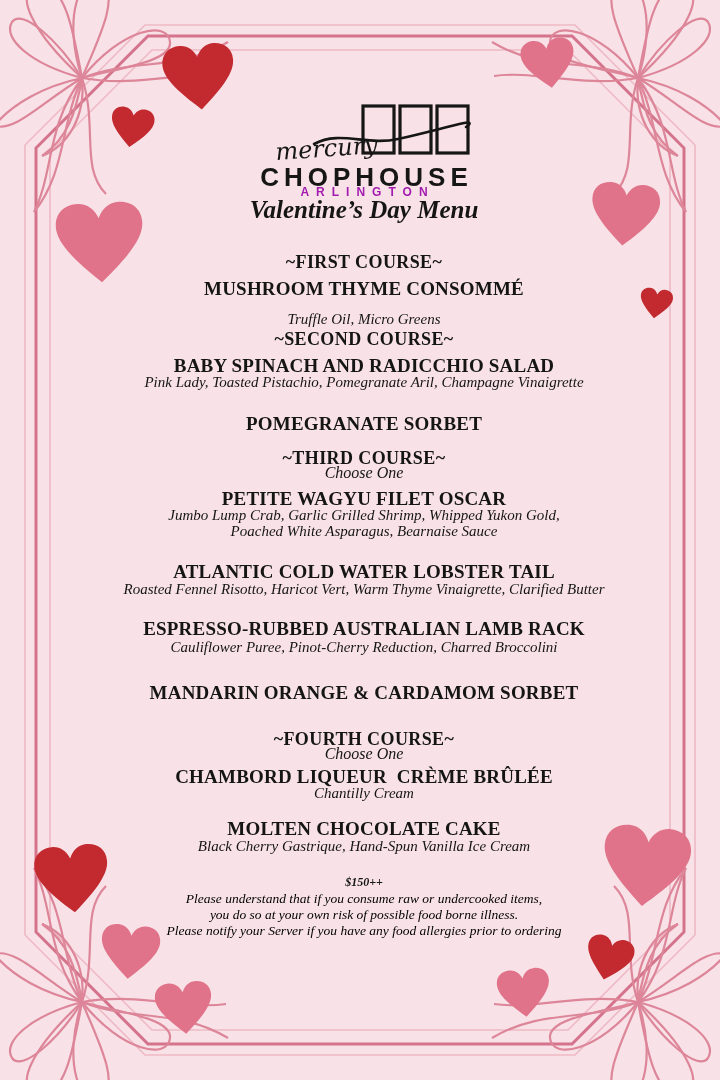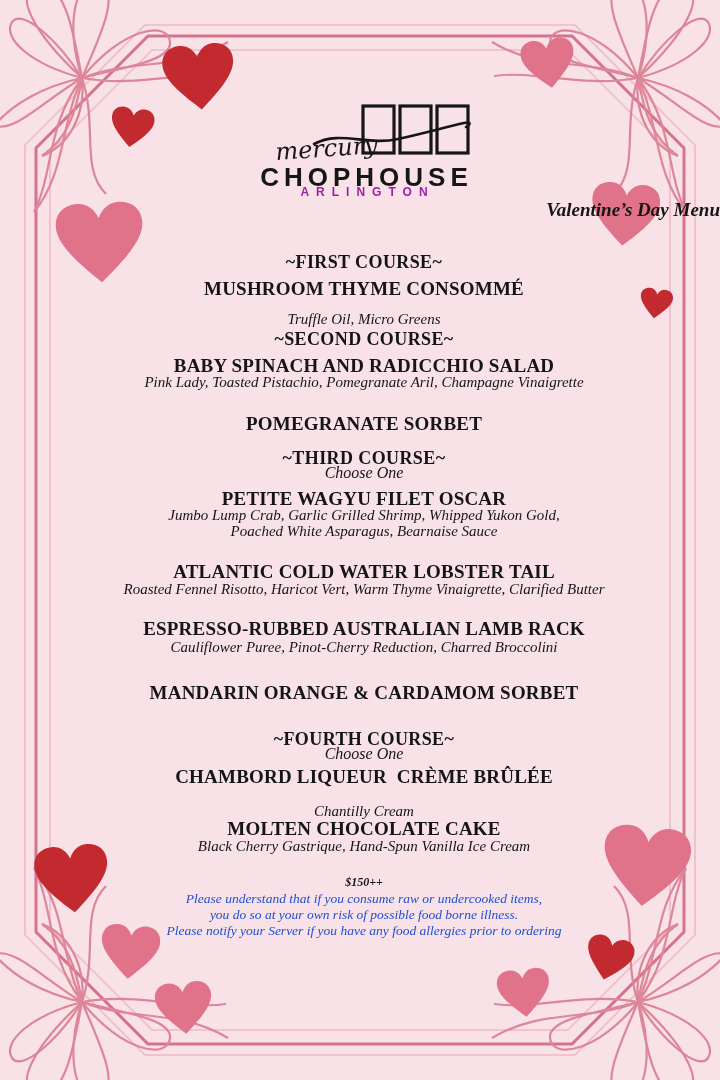--- a/index.html
+++ b/index.html
@@ -31,30 +31,29 @@
   .brand{
     font-family:"Liberation Sans", sans-serif; font-weight:bold;
     font-size:26px; letter-spacing:5px; padding-left:5px; color:#161616;
   }
   .brand-sub{
     font-family:"Liberation Sans", sans-serif; font-weight:bold;
     font-size:12px; letter-spacing:7px; padding-left:7px; color:#a21caf;
   }
   .menu-title{
     font-family:"Liberation Serif", serif; font-style:italic; font-weight:bold;
-    font-size:19px;
-    text-align:right;
+    font-size:25px;
   }
   
   .crs {font-size:18px;font-weight:bold;letter-spacing:.4px;}
   .dish{font-size:19px;font-weight:bold;letter-spacing:.2px;}
   .desc{font-size:15px;font-style:italic;}
   .note{font-size:16px;font-style:italic;}
   .price{font-size:12px;font-style:italic;font-weight:bold;}
-  .fine{font-size:13.5px;font-style:italic;color:#1d4ed8;}
+  .fine{font-size:13.5px;font-style:italic;color:#000000;}
 </style>
 </head>
 <body>
 
 <div id="page" style="background: rgb(248, 226, 231);">
 
   <svg width="0" height="0" style="position:absolute">
     <defs>
       <symbol id="heart" viewBox="0 0 100 92">
         <path d="M50,90 C18,62 2,43 2,26 C2,10 14,2 27,2 C38,2 46,9 50,19 C54,9 62,2 73,2 C86,2 98,10 98,26 C98,43 82,62 50,90 Z"></path>
@@ -159,21 +158,21 @@
   <div class="center-line desc" style="top:531px">Poached White Asparagus, Bearnaise Sauce</div>
   <div class="center-line dish" style="top:572px">ATLANTIC COLD WATER LOBSTER TAIL</div>
   <div class="center-line desc" style="top:589px">Roasted Fennel Risotto, Haricot Vert, Warm Thyme Vinaigrette, Clarified Butter</div>
   <div class="center-line dish" style="top:629px">ESPRESSO-RUBBED AUSTRALIAN LAMB RACK</div>
   <div class="center-line desc" style="top:647px">Cauliflower Puree, Pinot-Cherry Reduction, Charred Broccolini</div>
   <div class="center-line dish" style="top:693px">MANDARIN ORANGE &amp; CARDAMOM SORBET</div>
 
   <div class="center-line crs" style="top:739px">~FOURTH COURSE~</div>
   <div class="center-line note" style="top:754px">Choose One</div>
   <div class="center-line dish" style="top:777px">CHAMBORD LIQUEUR  CRÈME BRÛLÉE</div>
-  <div class="center-line desc" style="top:811px">Chantilly Cream</div>
+  <div class="center-line desc" style="top:793px">Chantilly Cream</div>
   <div class="center-line desc" style="top:846px">Black Cherry Gastrique, Hand-Spun Vanilla Ice Cream</div>
   <div class="center-line dish" style="top:829px">MOLTEN CHOCOLATE CAKE</div>
 
   <div class="center-line price" style="top:882px">$150++</div>
   <div class="center-line fine" style="top:899px">Please understand that if you consume raw or undercooked items,</div>
   <div class="center-line fine" style="top:915px">you do so at your own risk of possible food borne illness.</div>
   <div class="center-line fine" style="top:931px">Please notify your Server if you have any food allergies prior to ordering</div>
 
 </div>
 

